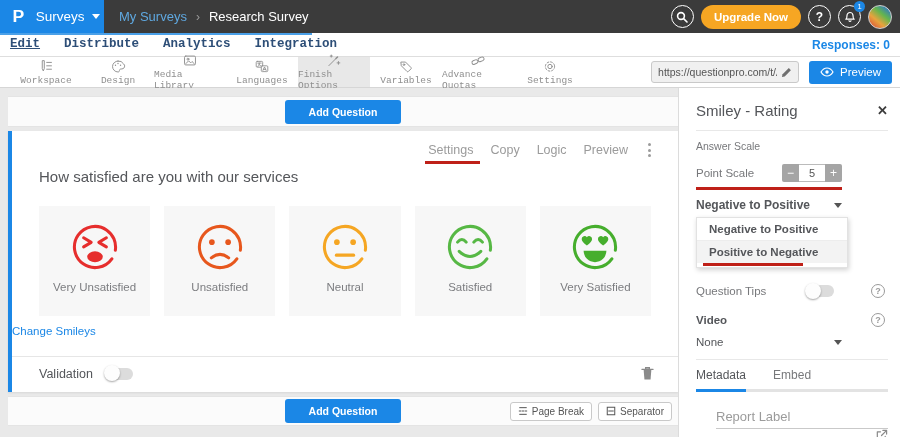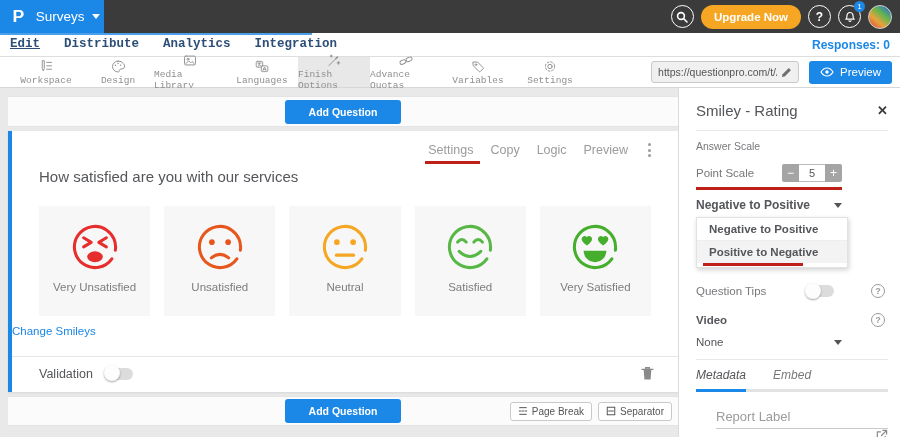--- a/index.html
+++ b/index.html
@@ -94,35 +94,40 @@
   .menu-item.hl { background:#f3f3f3; }
   .annot-menu { width:100px; margin:0 0 1px 6px; }
   .tips-row { margin-top:16px; display:flex; align-items:center; }
   .tips-label { font-size:11.5px; color:#77787b; }
   .tips-row .toggle { margin-left:40px; }
   .qmark { margin-left:auto; margin-right:3px; width:14px; height:14px; border:1.3px solid #9a9a9a; border-radius:50%; color:#9a9a9a; font-size:9px; font-weight:700; display:flex; align-items:center; justify-content:center; cursor:pointer; flex:none; }
   .video-row { margin-top:15px; display:flex; align-items:center; }
   .video-label { font-size:11.5px; font-weight:700; color:#54565a; }
   .video-select { margin-top:9px; width:146px; display:flex; justify-content:space-between; align-items:center; font-size:11.5px; color:#54565a; cursor:pointer; }
   .meta-tabs { margin-top:8px; display:flex; gap:27px; font-size:12px; color:#77787b; border-bottom:3px solid #e3e3e3; }
-  .mtab { padding-bottom:7px; border-bottom:3px solid transparent; margin-bottom:-3px; cursor:pointer;font-style:italic; }
+  .mtab { padding-bottom:7px; border-bottom:3px solid transparent; margin-bottom:-3px; cursor:pointer; }
   .mtab.active { color:#54565a; border-color:#1b87e6; }
   .report-row { margin-top:15px; display:flex; align-items:flex-end;flex-direction:column; }
   .report-input { width:172px; border:none; border-bottom:1px solid #c9c9c9; background:transparent; font-size:13px; color:#54565a; padding:2px 0 4px 0; font-family:inherit; outline:none; }
   .report-input::placeholder { color:#9b9b9b; }
   .ext-icon { margin-left:7px; color:#8a8a8a; cursor:pointer; display:flex; padding-bottom:3px; }
 </style>
 </head>
 <body>
 
 <div class="header">
   <div class="logo-block">
     <span class="logo-p">P</span>
     <span class="product-label">Surveys</span>
     <span class="caret-down-w"></span>
+  </div>
+  <div class="breadcrumb">
+    <span class="bc-parent">My Surveys</span>
+    <span class="bc-sep">›</span>
+    <span class="bc-current">Research Survey</span>
   </div>
   <div class="header-right">
     <span class="hicon">
       <svg width="12" height="12" viewBox="0 0 12 12" fill="none" stroke="currentColor" stroke-width="1.6" stroke-linecap="round">
           <circle cx="5" cy="5" r="3.4"></circle>
           <path d="M7.6 7.6L11 11"></path>
         </svg>
     </span>
     <button class="upgrade-btn">Upgrade Now</button>
     <span class="hicon">?</span>
@@ -195,34 +200,34 @@
           <path d="M3.5 18.5L13 9"></path>
           <path d="M13.8 8.2l2.4-2.4" stroke-width="2.2"></path>
           <path d="M17.5 12.5v4M15.5 14.5h4M7 3v3M5.5 4.5h3"></path>
         </svg>
       </span>
     <span>Finish Options</span>
   </div>
   <div class="tool-item">
     <span>
         <svg width="16" height="15" viewBox="0 0 22 22" fill="none" stroke="currentColor" stroke-width="1.4" stroke-linecap="round" stroke-linejoin="round">
+          <path d="M4 4.5h6.3l8 8a1.4 1.4 0 0 1 0 2l-3.8 3.8a1.4 1.4 0 0 1-2 0l-8-8z"></path>
+          <circle cx="8" cy="8.3" r="1.2"></circle>
+        </svg>
+      </span>
+    <span>Variables</span>
+  </div>
+  <div class="tool-item">
+    <span>
+        <svg width="16" height="15" viewBox="0 0 22 22" fill="none" stroke="currentColor" stroke-width="1.4" stroke-linecap="round" stroke-linejoin="round">
           <rect x="2" y="10.5" width="9" height="5.5" rx="2.7" transform="rotate(-22 6.5 13.2)"></rect>
           <rect x="11" y="6.5" width="9" height="5.5" rx="2.7" transform="rotate(-22 15.5 9.2)"></rect>
         </svg>
       </span>
     <span>Advance Quotas</span>
-  </div>
-  <div class="tool-item">
-    <span>
-        <svg width="16" height="15" viewBox="0 0 22 22" fill="none" stroke="currentColor" stroke-width="1.4" stroke-linecap="round" stroke-linejoin="round">
-          <path d="M4 4.5h6.3l8 8a1.4 1.4 0 0 1 0 2l-3.8 3.8a1.4 1.4 0 0 1-2 0l-8-8z"></path>
-          <circle cx="8" cy="8.3" r="1.2"></circle>
-        </svg>
-      </span>
-    <span>Variables</span>
   </div>
   <div class="tool-item">
     <span>
         <svg width="16" height="15" viewBox="0 0 22 22" fill="none" stroke="currentColor" stroke-width="1.4" stroke-linecap="round">
           <circle cx="11" cy="11" r="3.2"></circle>
           <circle cx="11" cy="11" r="6.8" stroke-dasharray="2.6 2.75"></circle>
         </svg>
       </span>
     <span>Settings</span>
   </div>

